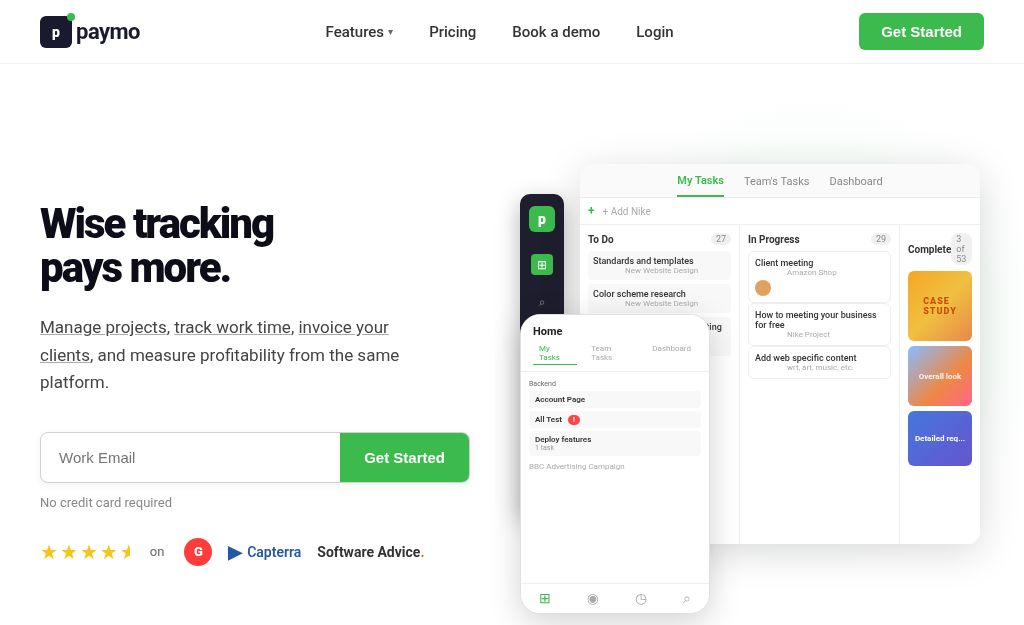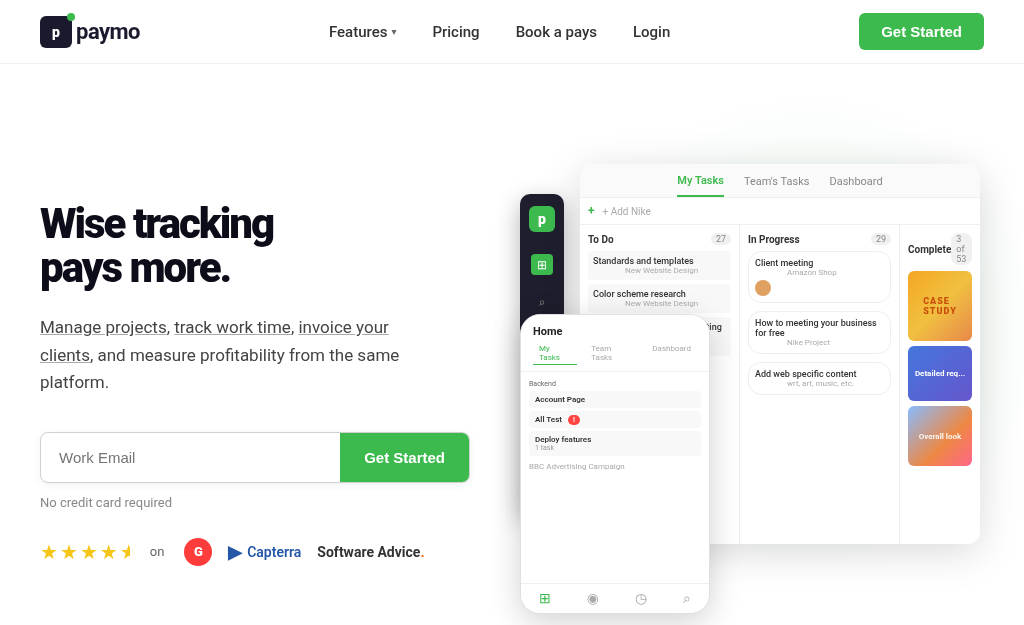--- a/index.html
+++ b/index.html
@@ -125,21 +125,21 @@
 
     
     .add-task-bar {
       display: flex; align-items: center; gap: 8px;
       padding: 6px 8px; border-bottom: 1px solid #eee; background: #fff;
       font-size: 10px; color: #aaa;
     }
     .add-icon { color: #3dba4e; font-weight: 700; font-size: 12px; }
 
     
-    .progress-card { background: #fff; border: 1px solid #eee; border-radius: 13px; padding: 6px; margin-bottom: 8px; }
+    .progress-card { background: #fff; border: 1px solid #eee; border-radius: 6px; padding: 6px; margin-bottom: 0; }
     .progress-avatar { width: 16px; height: 16px; border-radius: 50%; display: inline-block; }
 
     
     .img-card { border-radius: 6px; overflow: hidden; margin-bottom: 5px; height: 60px; }
     .img-placeholder { width: 100%; height: 100%; display: flex; align-items: center; justify-content: center; font-size: 8px; color: #fff; font-weight: 700; }
 
     
     .sidebar-dark {
       position: absolute; top: 40px; left: 0;
       width: 44px; height: 320px;
@@ -206,21 +206,21 @@
 
   <div class="nav-links">
     <a class="nav-link">
       <span>Features</span>
       <span class="chevron-down">▾</span>
     </a>
     <a class="nav-link">
       <span>Pricing</span>
     </a>
     <a class="nav-link">
-      <span>Book a pays</span>
+      <span>Book a demo</span>
     </a>
     <a class="nav-link">
       <span>Login</span>
     </a>
   </div>
 
   <div class="nav-actions">
     <button class="btn-get-started-nav">Get Started</button>
   </div>
 </nav>
@@ -331,29 +331,29 @@
               <span class="tasks-col-title">Complete</span>
               <span class="tasks-col-count">3 of 53</span>
             </div>
 
             <div class="img-card" style="height:70px;">
               <div class="img-placeholder" style="background: linear-gradient(135deg, #f5a623 0%, #f0c040 50%, #e8884a 100%);">
                 <span style="font-size:9px;font-weight:900;color:#c84e0a;letter-spacing:1px;">CASE<br>STUDY</span>
               </div>
             </div>
 
+            <div class="img-card" style="height:60px;">
+              <div class="img-placeholder" style="background: linear-gradient(135deg, #88bbff 0%, #ee8844 60%, #ff6688 100%);">
+                <span style="font-size:8px;color:rgba(255,255,255,0.9);">Overall look</span>
+              </div>
+            </div>
+
             <div class="img-card" style="height:55px;">
               <div class="img-placeholder" style="background: linear-gradient(135deg, #4477dd 0%, #6655cc 100%);">
                 <span style="font-size:8px;">Detailed req...</span>
-              </div>
-            </div>
-
-            <div class="img-card" style="height:60px;">
-              <div class="img-placeholder" style="background: linear-gradient(135deg, #88bbff 0%, #ee8844 60%, #ff6688 100%);">
-                <span style="font-size:8px;color:rgba(255,255,255,0.9);">Overall look</span>
               </div>
             </div>
           </div>
         </div>
       </div>
 
       <div class="window-mobile">
         <div class="mobile-header">
           <div style="font-size:11px;font-weight:700;color:#222;">Home</div>
           <div class="mobile-tabs">

